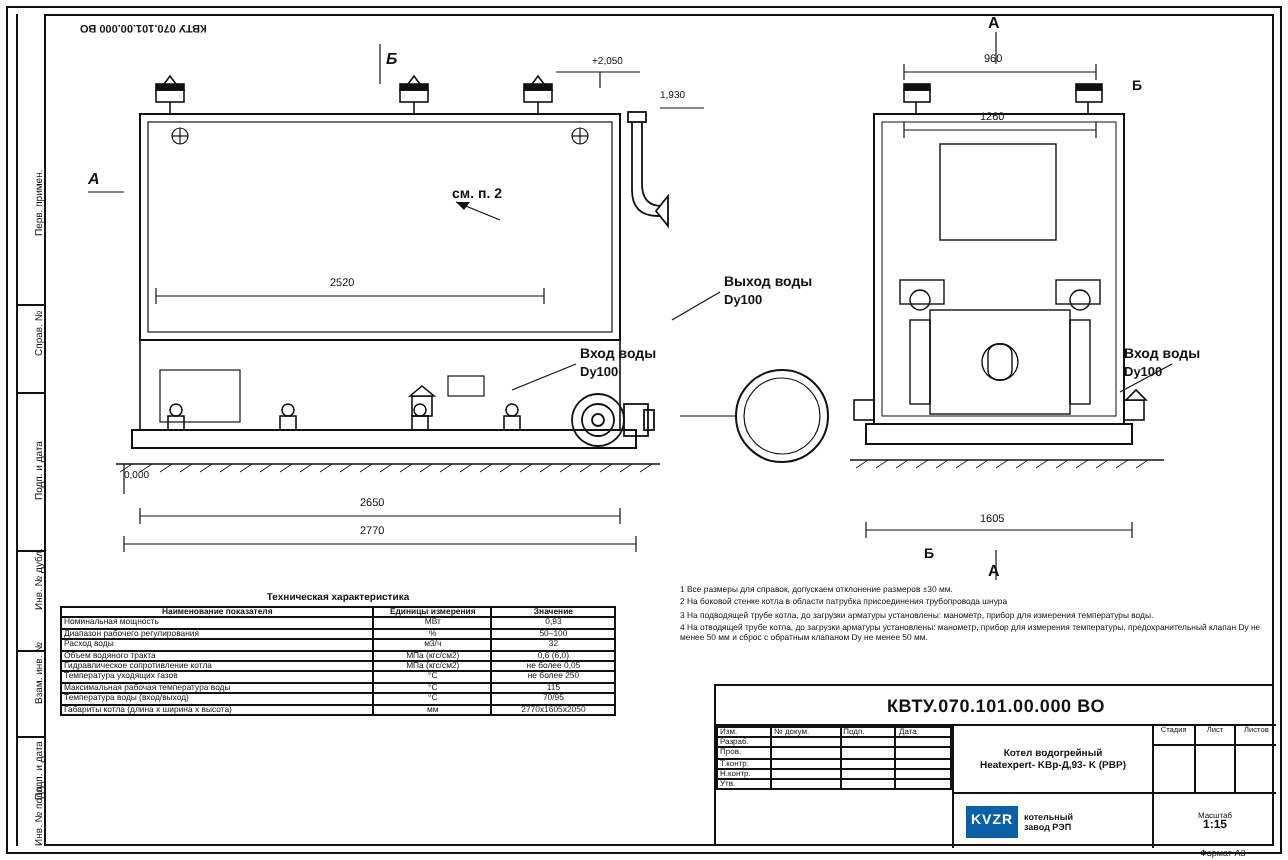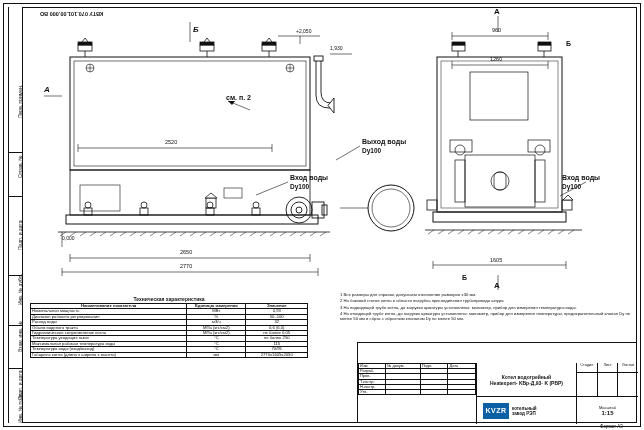--- a/index.html
+++ b/index.html
@@ -353,20 +353,23 @@
 
   <div class="notes" style="position:absolute;left:340px;top:292px;width:292px;">
     <div>1   Все размеры для справок, допускаем отклонение размеров ±30 мм.</div>
     <div>2   На боковой стенке котла в области патрубка присоединения трубопровода шнура</div>
     <div>3   На подводящей трубе котла, до загрузки арматуры установлены: манометр, прибор для измерения температуры воды.</div>
     <div style="white-space:normal;">4   На отводящей трубе котла, до загрузки арматуры установлены: манометр, прибор для измерения температуры, предохранительный клапан Dу не менее 50 мм и сброс с обратным клапаном Dу не менее 50 мм.</div>
   </div>
 
   <div style="position:absolute;left:357px;top:342px;width:280px;height:81px;border:1px solid #111;box-sizing:border-box;">
 
+    <div style="position:absolute;left:0;top:0;width:280px;height:20px;border-bottom:1px solid #111;box-sizing:border-box;display:flex;align-items:center;justify-content:center;">
+      <span class="big">КВТУ.070.101.00.000 ВО</span>
+    </div>
 
     <table class="stamp" style="position:absolute;left:0;top:20px;width:118px;">
       <tbody>
           <tr>
             <td style="width:26px;">Изм.</td>
             <td style="width:36px;">№ докум.</td>
             <td style="width:28px;">Подп.</td>
             <td style="width:28px;">Дата</td>
           </tr>
       <tr>

